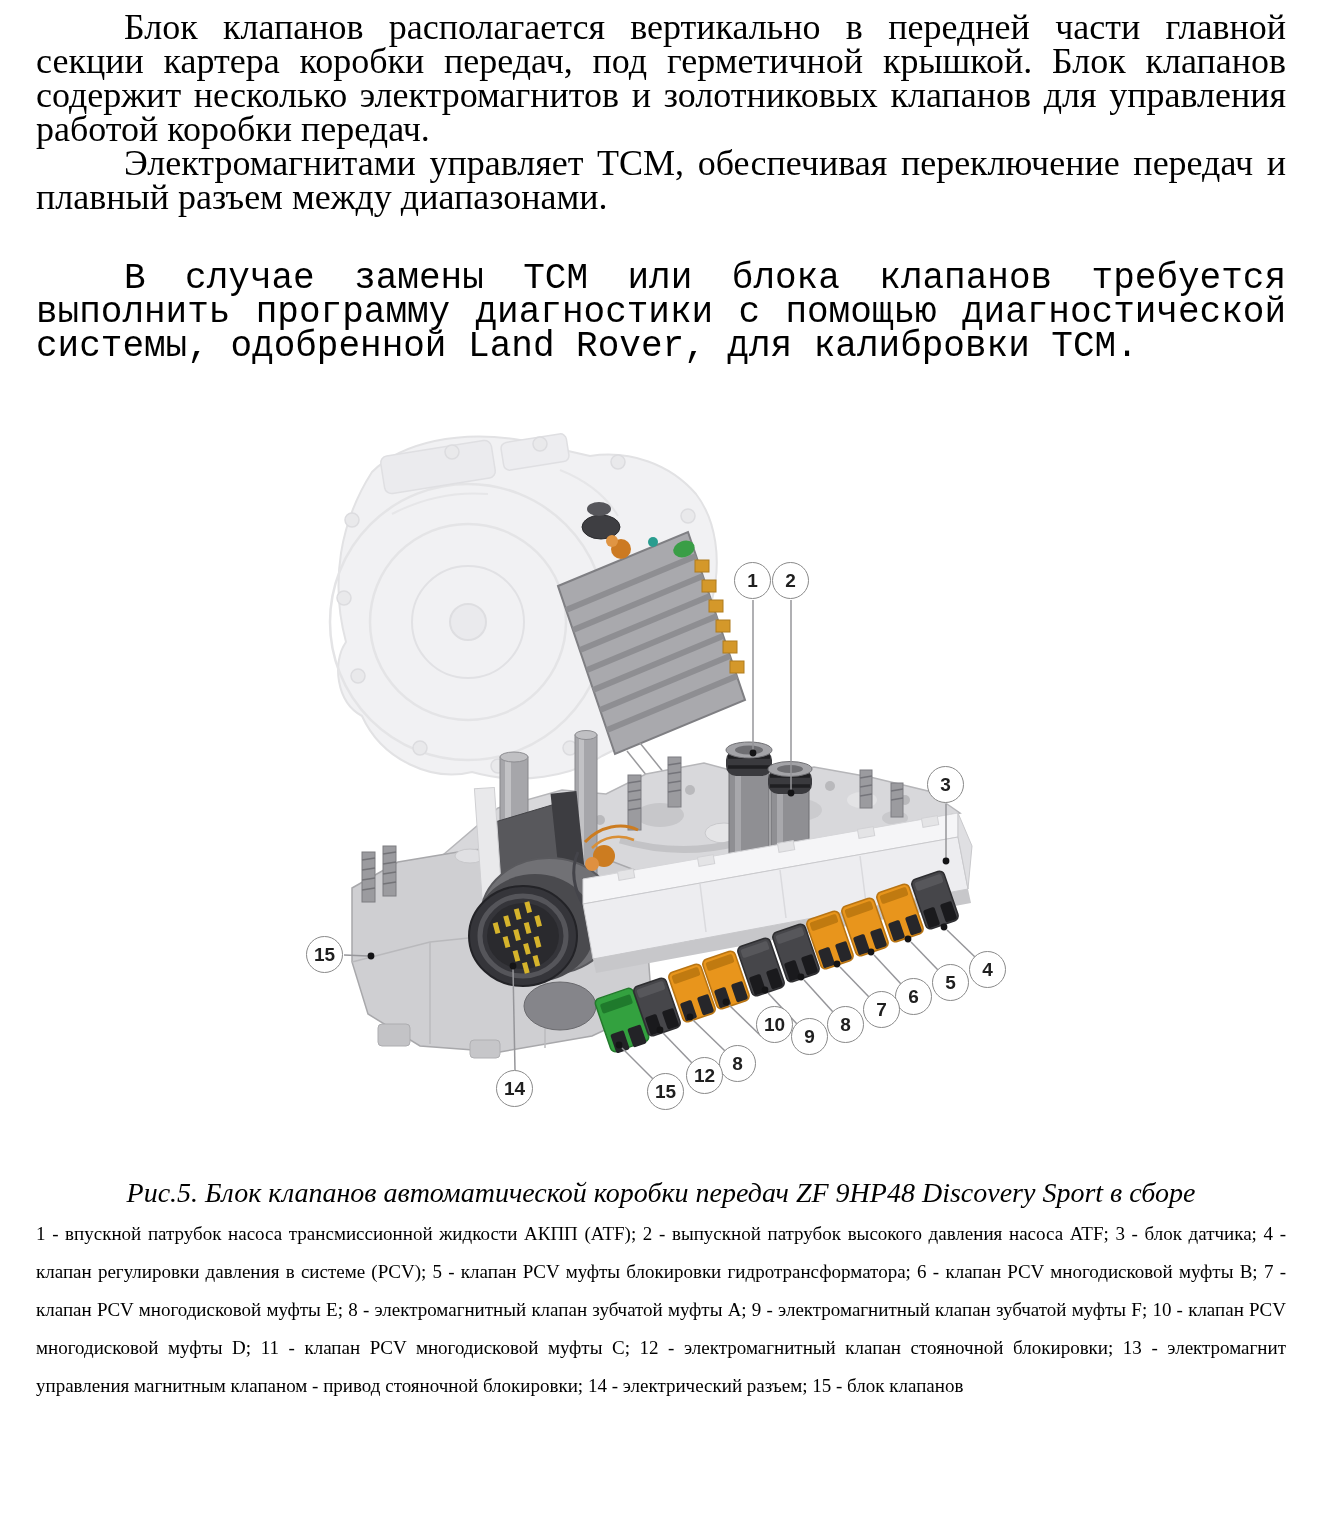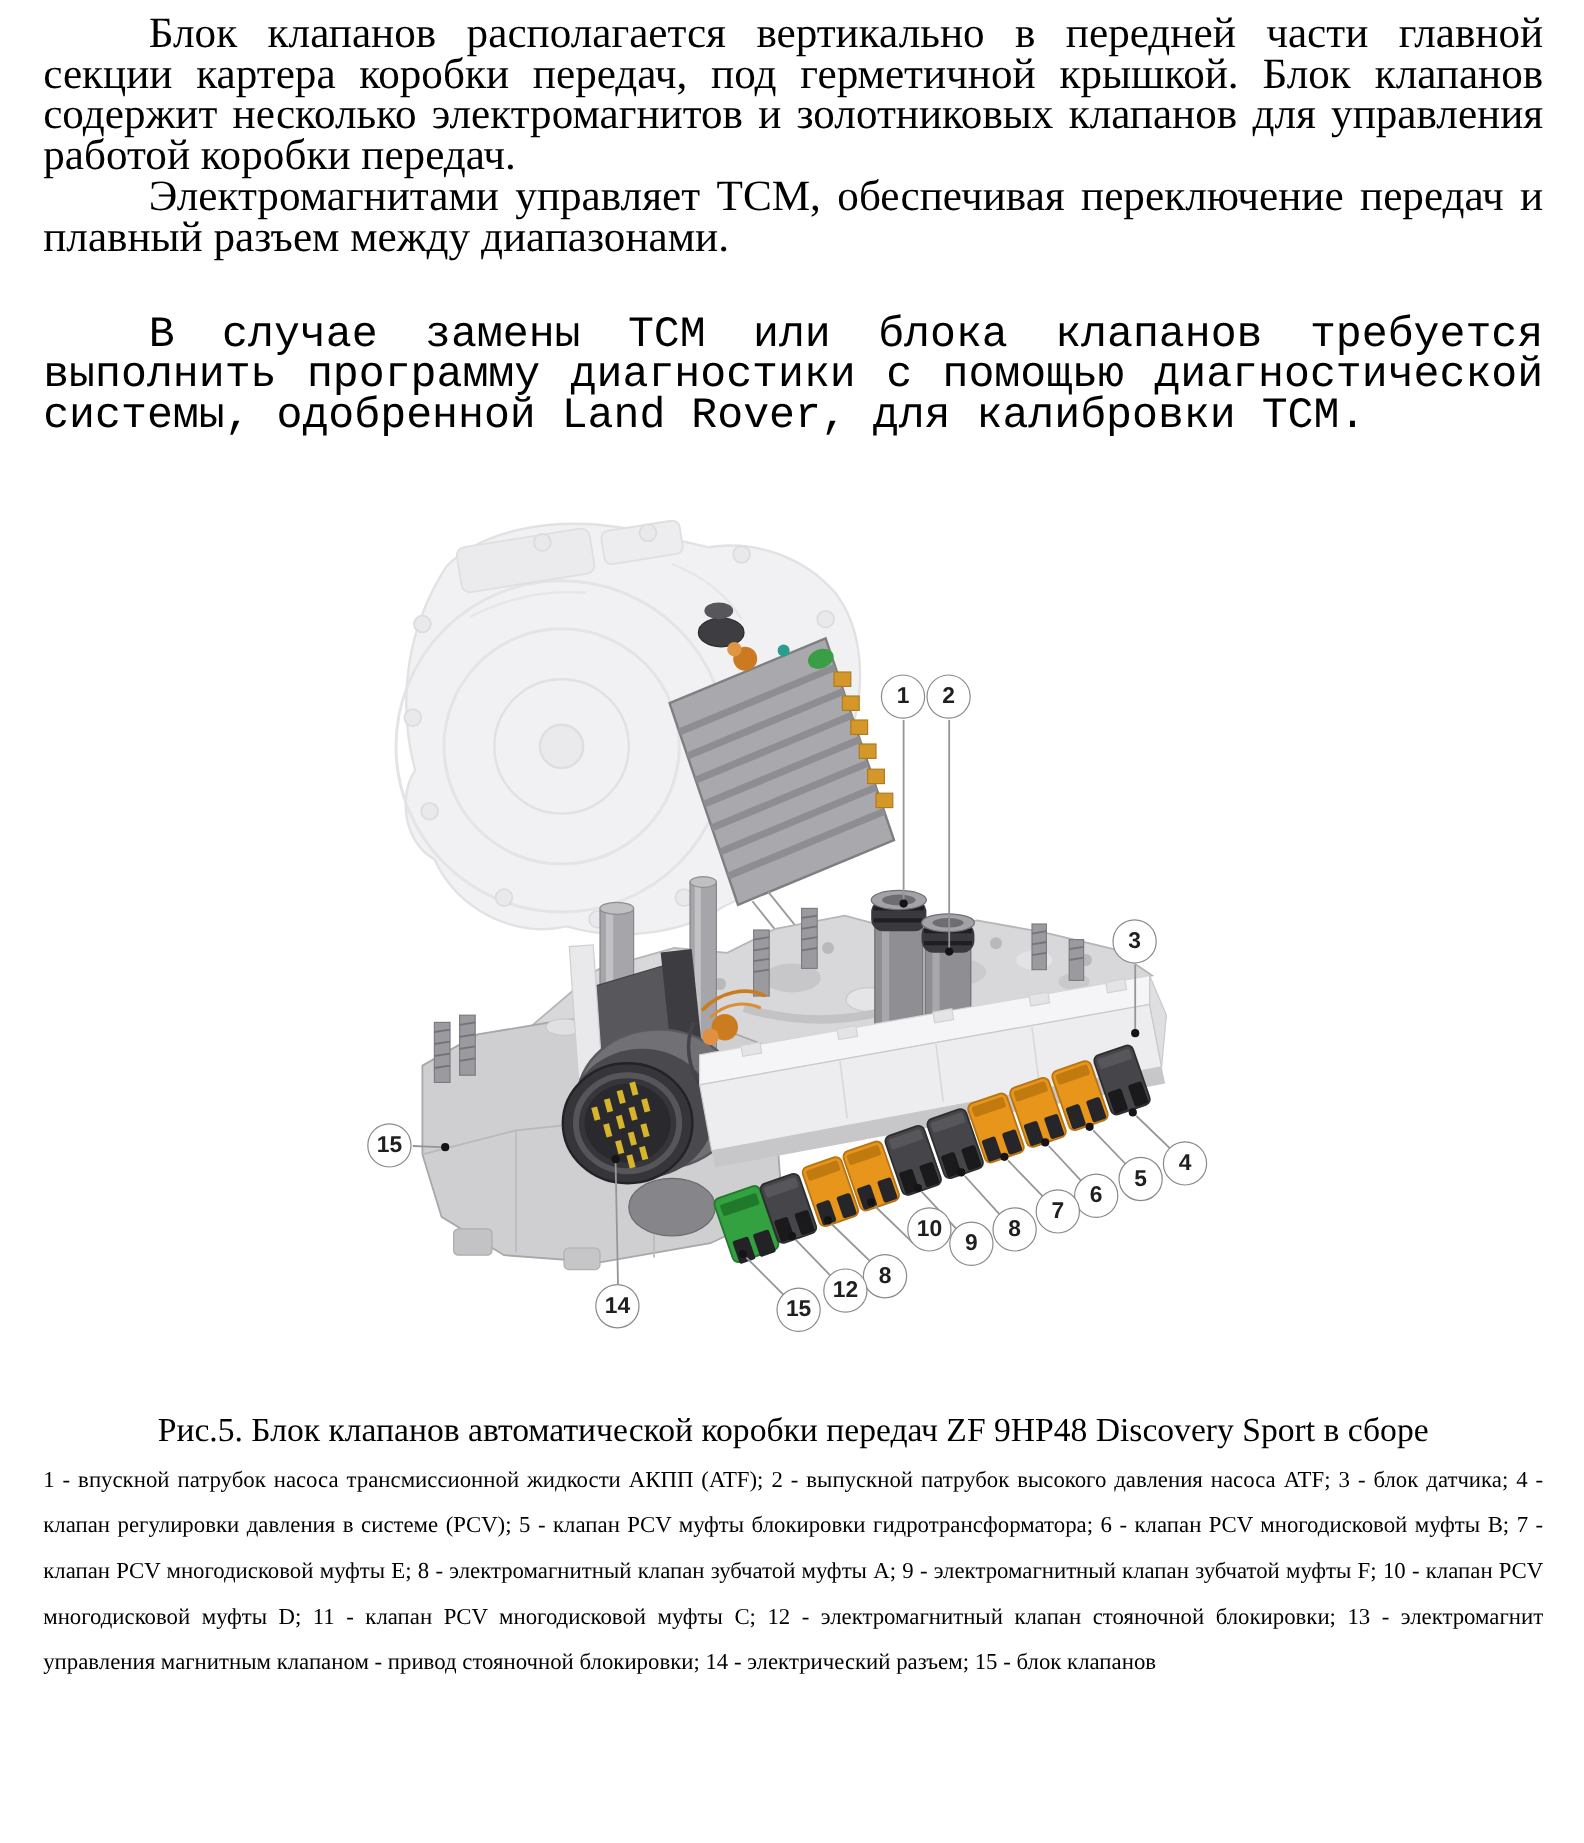--- a/index.html
+++ b/index.html
@@ -8,21 +8,21 @@
   .text-block{position:absolute;left:36px;top:10px;width:1250px;
         font-size:36px;line-height:34px;text-align:justify;}
   .text-block p{margin:0;text-indent:88px;}
   .text-block p.spaced{margin-top:48px;font-family:Liberation Mono, monospace;}
   #figure{position:absolute;left:0;top:430px;width:1320px;height:706px;}
   #figure svg{position:absolute;left:0;top:0;}
   .co{position:absolute;width:37px;height:37px;border-radius:50%;background:#fff;
       border:1.6px solid #8a8a8a;box-sizing:border-box;display:flex;align-items:center;
       justify-content:center;font:600 19px "Liberation Sans", sans-serif;color:#1f1f1f;}
   #caption{position:absolute;left:36px;top:1148px;width:1250px;text-align:center;
-      font-size:28px;line-height:34px;}
+      font-size:28px;line-height:34px;font-style:italic;}
   #legend{position:absolute;left:36px;top:1196px;width:1250px;font-size:19px;
       line-height:38px;text-align:justify;}
 </style>
 </head>
 <body>
 
 <div id="page">
 
   <div class="text-block">
     <p>Блок клапанов располагается вертикально в передней части главной секции картера коробки передач, под герметичной крышкой. Блок клапанов содержит несколько электромагнитов и золотниковых клапанов для управления работой коробки передач.</p>

